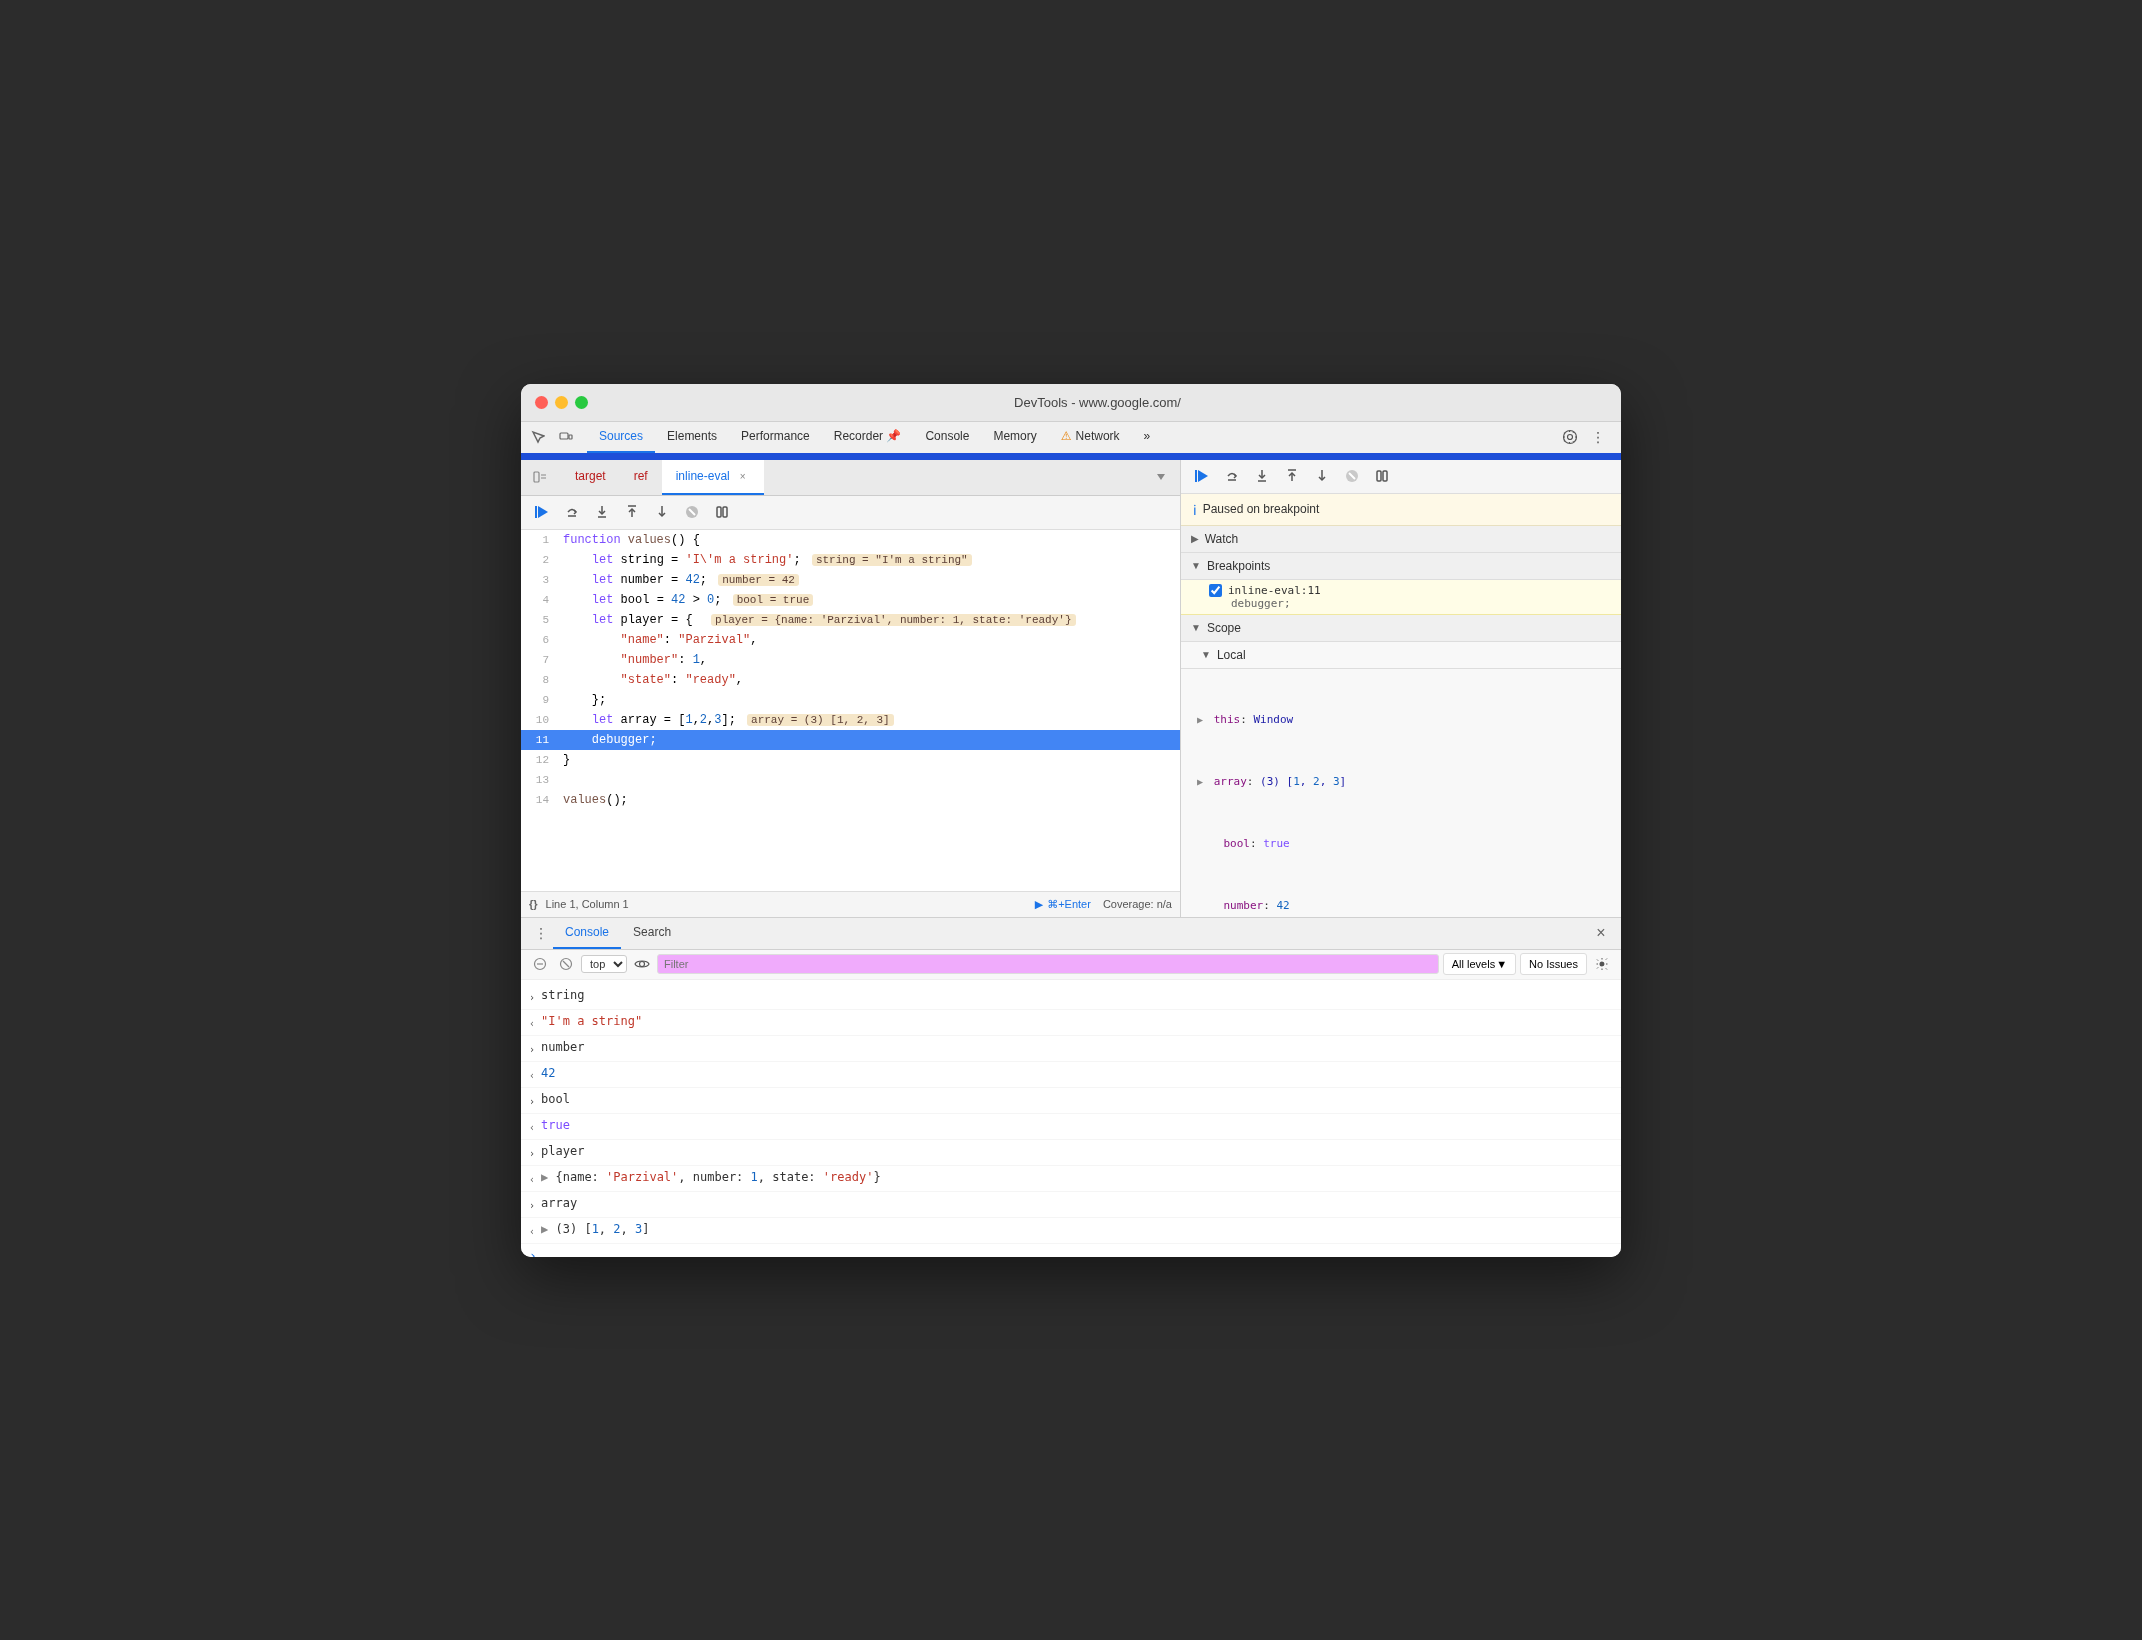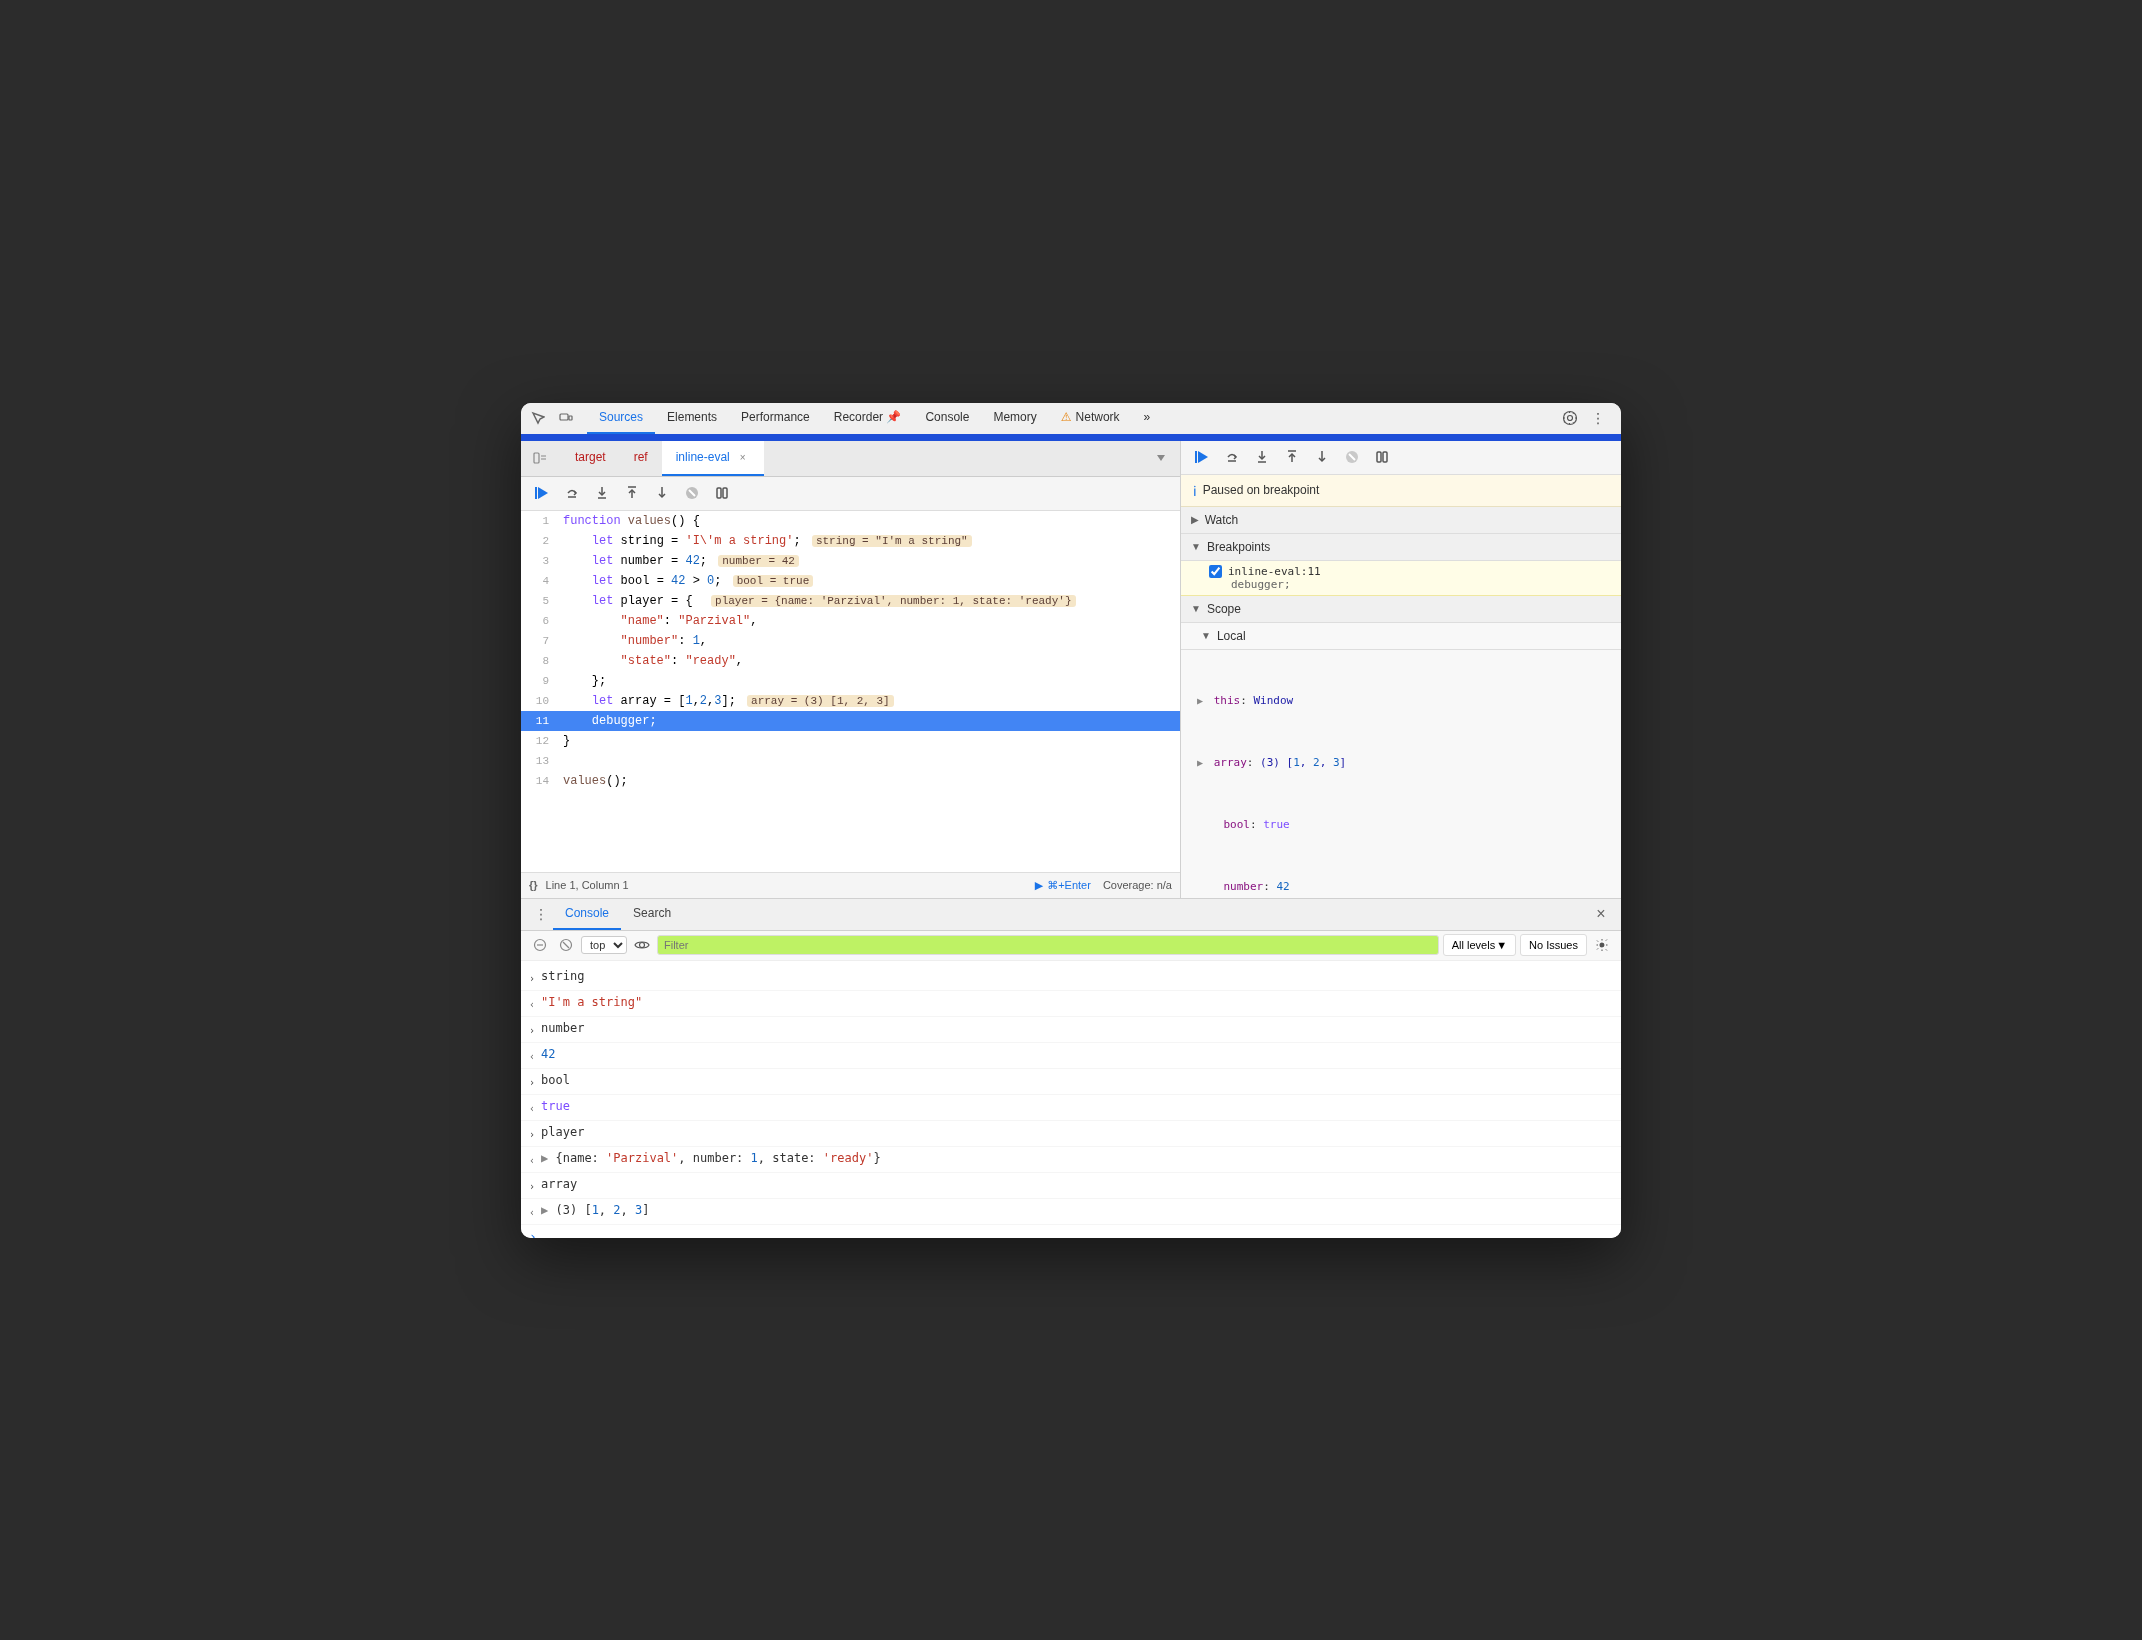--- a/index.html
+++ b/index.html
@@ -459,21 +459,21 @@
       font-size: 12px;
     }
     .console-filter {
       flex: 1;
       height: 20px;
       border: 1px solid #ddd;
       border-radius: 3px;
       padding: 0 6px;
       font-size: 11px;
       outline: none;
-      background: #bef264;
+      background: #f0abfc;
     }
     .levels-btn {
       padding: 0 8px;
       height: 22px;
       font-size: 11px;
       border: 1px solid #ddd;
       border-radius: 3px;
       background: white;
       cursor: pointer;
       display: flex;
@@ -555,20 +555,28 @@
       justify-content: center;
       cursor: pointer;
       color: #555;
     }
   </style>
 </head>
 <body>
 
 <div class="window">
 
+  <div class="titlebar">
+    <div class="traffic-lights">
+      <div class="traffic-light tl-close"></div>
+      <div class="traffic-light tl-minimize"></div>
+      <div class="traffic-light tl-maximize"></div>
+    </div>
+    <div class="titlebar-title">DevTools - www.google.com/</div>
+  </div>
 
   <div class="toolbar">
     <div class="tabbar-left">
       <div class="tab-icon-btn" title="Inspect element">
         <svg width="14" height="14" viewBox="0 0 14 14" fill="none">
           <path d="M2 2L7 12L9 8L13 6Z" stroke="#666" stroke-width="1.5" fill="none"></path>
         </svg>
       </div>
       <div class="tab-icon-btn" title="Device toolbar">
         <svg width="14" height="14" viewBox="0 0 14 14" fill="none">

